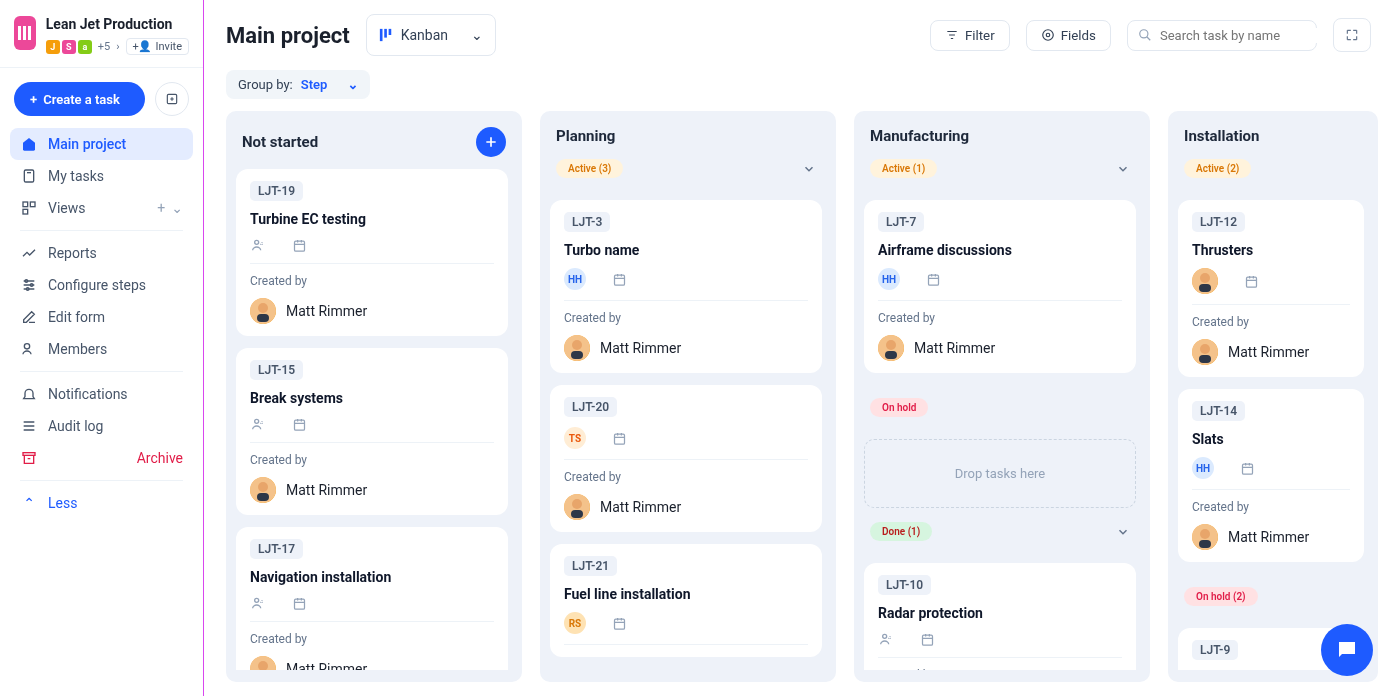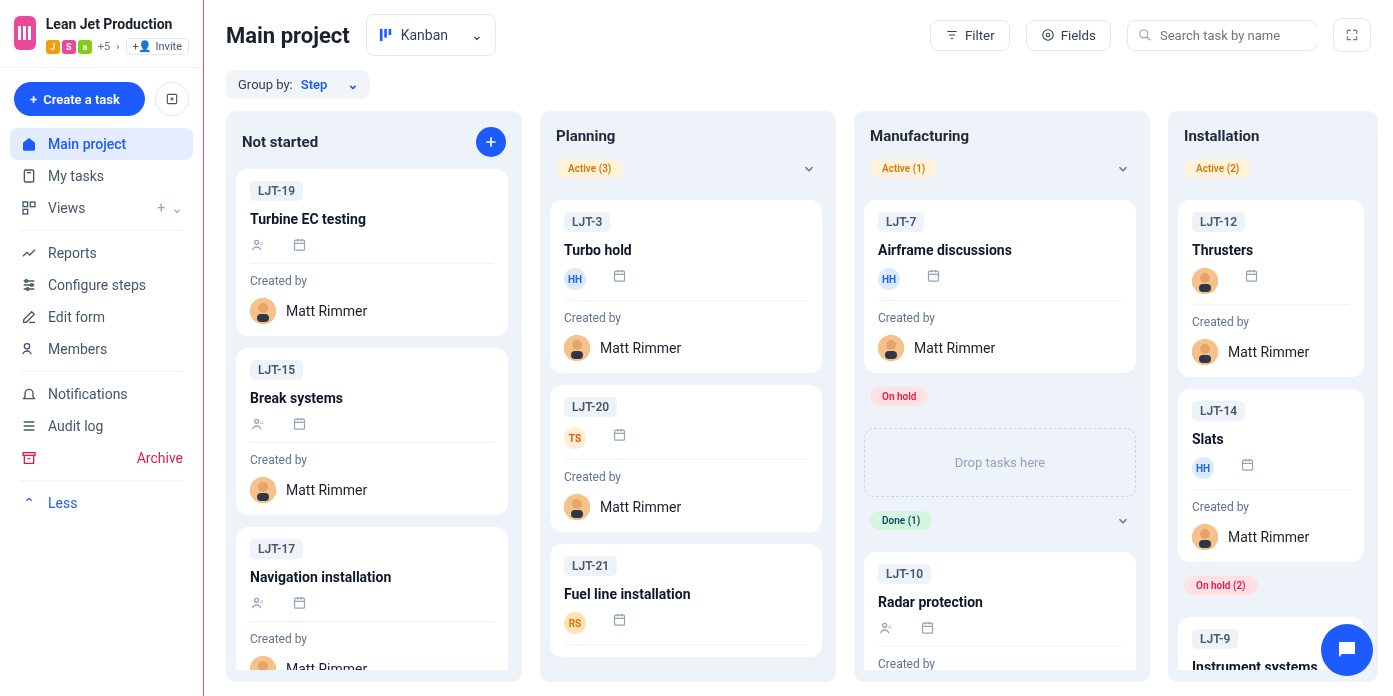--- a/index.html
+++ b/index.html
@@ -39,27 +39,27 @@
 .groupby .val{color:#1e5bff;font-weight:600;display:flex;align-items:center;gap:20px;}
 .board{flex:1;display:flex;gap:18px;padding:4px 22px 14px;overflow-x:auto;overflow-y:hidden;}
 .col{background:#eef2f9;border-radius:10px;width:296px;flex:0 0 296px;display:flex;flex-direction:column;padding:12px 10px;overflow:hidden;}
 .col.last{width:210px;flex:0 0 210px;}
 .col-head{display:flex;align-items:center;justify-content:space-between;padding:4px 6px 12px;}
 .col-title{font-weight:700;font-size:15px;color:#1e293b;}
 .add-circle{width:30px;height:30px;border-radius:50%;background:#1e5bff;color:#fff;display:flex;align-items:center;justify-content:center;cursor:pointer;}
 .status-row{display:flex;align-items:center;justify-content:space-between;padding:2px 6px 10px;}
 .pill{border-radius:14px;padding:4px 12px;font-size:10px;font-weight:600;display:inline-flex;}
 .pill.active{background:#fff3dc;color:#d97706;}
-.pill.onhold{background:#ffe1e3;color:#e11d48;}
-.pill.done{background:#d6f5df;color:#0c4a6e;}
+.pill.onhold{background:#ffe1e3;color:#e11d48;margin-top:11px;}
+.pill.done{background:#d6f5df;color:#b91c1c;}
 .cards{display:flex;flex-direction:column;gap:12px;overflow-y:auto;padding-right:4px;}
 .card{background:#fff;border-radius:12px;padding:12px 14px;display:flex;flex-direction:column;gap:10px;}
 .tag{background:#eef2f9;color:#475569;font-size:12px;font-weight:600;padding:3px 8px;border-radius:5px;align-self:flex-start;}
 .card-title{font-weight:700;font-size:14px;color:#0f172a;}
-.meta-row{display:flex;align-items:flex-start;gap:26px;color:#94a3b8;}
+.meta-row{display:flex;align-items:center;gap:26px;color:#94a3b8;}
 .chip{width:22px;height:22px;border-radius:50%;font-size:10px;font-weight:700;display:flex;align-items:center;justify-content:center;}
 .chip.hh{background:#dbeafe;color:#2563eb;}
 .chip.ts{background:#ffedd5;color:#ea580c;}
 .chip.rs{background:#fee2b3;color:#d97706;}
 .divider{height:1px;background:#edf2f7;}
 .created{font-size:12px;color:#64748b;}
 .creator{display:flex;align-items:center;gap:10px;}
 .avatar{width:26px;height:26px;border-radius:50%;background:linear-gradient(135deg,#fbbf77,#f59e0b);display:flex;align-items:center;justify-content:center;font-size:10px;color:#fff;overflow:hidden;}
 .dropzone{border:1.5px dashed #cbd5e1;border-radius:10px;padding:26px 10px;text-align:center;color:#94a3b8;font-size:13px;}
 .chevron{color:#64748b;cursor:pointer;}
@@ -387,21 +387,21 @@
           <div class="status-row">
       <span class="pill active">Active (3)</span>
       <span class="chevron">
               <svg width="14" height="14" viewBox="0 0 24 24" fill="none" stroke="currentColor" stroke-width="2.5">
                 <path d="M6 9l6 6 6-6"></path>
               </svg>
             </span>
     </div>
           <div class="card">
     <span class="tag">LJT-3</span>
-    <div class="card-title">Turbo hold</div>
+    <div class="card-title">Turbo name</div>
     <div class="meta-row">
               <span class="chip hh">HH</span>
               <span>
                 <svg width="15" height="15" viewBox="0 0 24 24" fill="none" stroke="currentColor" stroke-width="2">
                   <rect x="4" y="5" width="16" height="16" rx="2"></rect>
                   <path d="M4 10h16M9 3v4M15 3v4"></path>
                 </svg>
               </span>
             </div>
     <div class="divider"></div>

